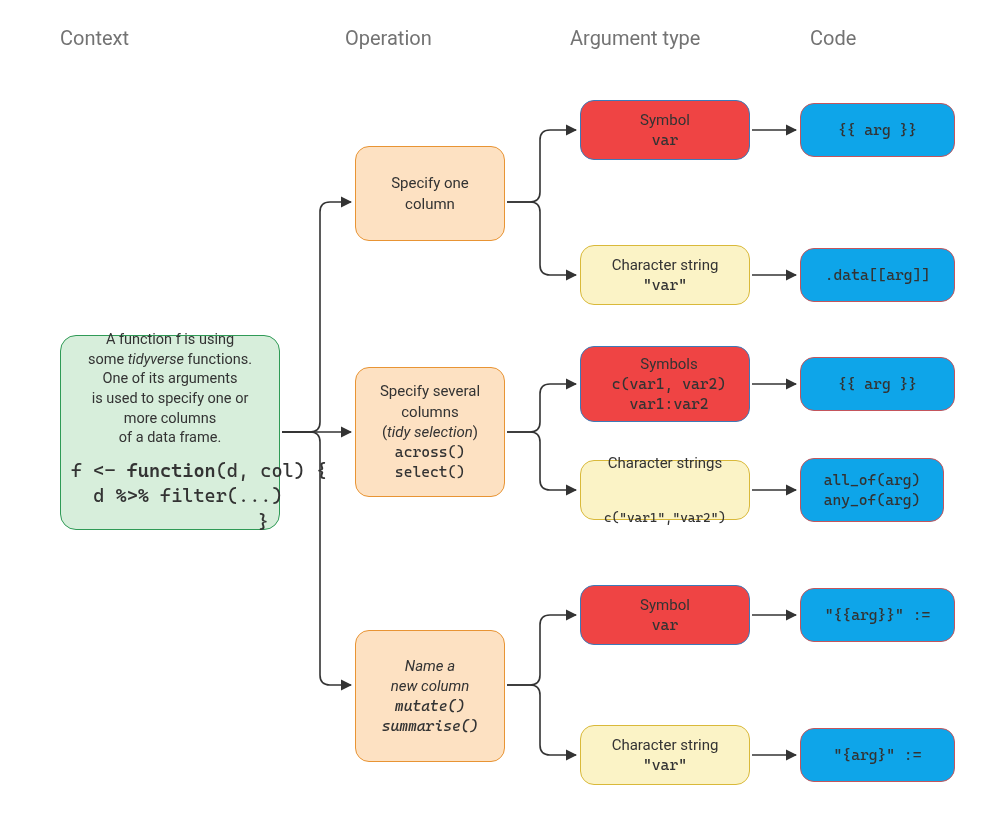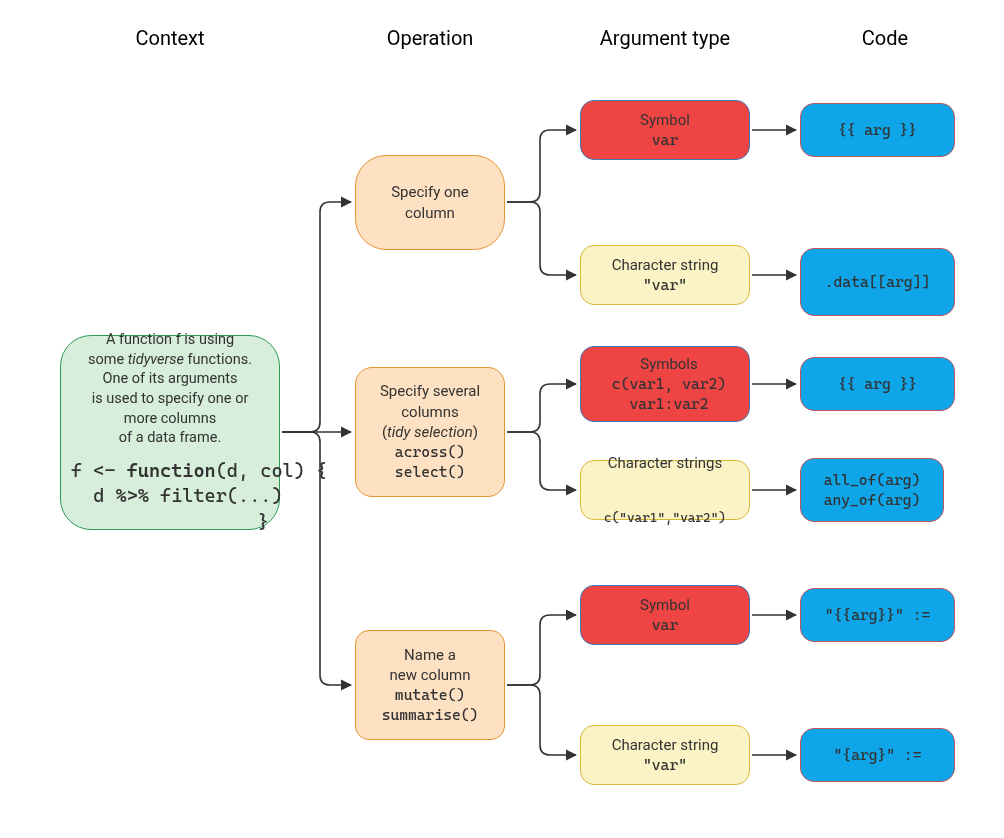--- a/index.html
+++ b/index.html
@@ -10,22 +10,21 @@
     height: 838px;
     font-family: -apple-system, "Segoe UI", Roboto, "Helvetica Neue", Arial, sans-serif;
     background: #fff;
     position: relative;
     overflow: hidden;
   }
   .header {
     position: absolute;
     top: 26px;
     font-size: 20px;
-    color: #000000;
-    text-align: center;
+    color: #737373;
   }
   .box {
     position: absolute;
     border-radius: 14px;
     border: 1.5px solid;
     display: flex;
     flex-direction: column;
     align-items: center;
     justify-content: center;
     text-align: center;
@@ -49,48 +48,48 @@
   }
 </style>
 </head>
 <body>
 
 <div class="header" style="left:60px; width:220px;">Context</div>
 <div class="header" style="left:345px; width:170px;">Operation</div>
 <div class="header" style="left:570px; width:190px;">Argument type</div>
 <div class="header" style="left:810px; width:150px;">Code</div>
 
-<div class="box green" style="left:60px; top:335px; width:220px; height:195px; border-radius:31px;">
+<div class="box green" style="left:60px; top:335px; width:220px; height:195px; border-radius:16px;">
   <div style="font-size:14.5px; line-height:1.35;">
     <span>A function f is using</span><br>
     <span>some </span><span class="italic">tidyverse</span><span> functions.</span><br>
     <span>One of its arguments</span><br>
     <span>is used to specify one or</span><br>
     <span>more columns</span><br>
     <span>of a data frame.</span>
   </div>
   <div class="mono" style="font-size:19px; text-align:right; margin-top:10px; white-space:pre; width:100%;"><span>f &lt;- </span><span style="font-weight:600;">function</span><span>(d, col) {</span>
 <span>  d %&gt;% filter(...)</span>
 <span>}</span></div>
 </div>
 
-<div class="box orange" style="left:355px; top:155px; width:150px; height:95px;border-radius:31px;">
+<div class="box orange" style="left:355px; top:146px; width:150px; height:95px;">
   <span>Specify one</span>
   <span>column</span>
 </div>
 
-<div class="box orange" style="left:355px; top:367px; width:150px; height:130px;border-radius:17px;">
+<div class="box orange" style="left:355px; top:367px; width:150px; height:130px;">
   <span>Specify several</span>
   <span>columns</span>
   <span><span>(</span><span class="italic">tidy selection</span><span>)</span></span>
   <span class="mono">across()</span>
   <span class="mono">select()</span>
 </div>
 
-<div class="box orange" style="left:355px; top:630px; width:150px; height:110px;">
+<div class="box orange" style="left:355px; top:630px; width:150px; height:132px;font-style:italic;">
   <span>Name a</span>
   <span>new column</span>
   <span class="mono">mutate()</span>
   <span class="mono">summarise()</span>
 </div>
 
 <div class="box blue" style="left:580px; top:100px; width:170px; height:60px;">
   <span>Symbol</span>
   <span class="mono">var</span>
 </div>
@@ -112,21 +111,21 @@
   <span class="mono">var</span>
 </div>
 <div class="box yellow" style="left:580px; top:725px; width:170px; height:60px;">
   <span>Character string</span>
   <span class="mono">"var"</span>
 </div>
 
 <div class="box red mono" style="left:800px; top:103px; width:155px; height:54px;">
   <span>{{ arg }}</span>
 </div>
-<div class="box red mono" style="left:800px; top:248px; width:155px; height:68px;">
+<div class="box red mono" style="left:800px; top:248px; width:155px; height:54px;">
   <span>.data[[arg]]</span>
 </div>
 <div class="box red mono" style="left:800px; top:357px; width:155px; height:54px;">
   <span>{{ arg }}</span>
 </div>
 <div class="box red mono" style="left:800px; top:458px; width:144px; height:64px;">
   <span>all_of(arg)</span>
   <span>any_of(arg)</span>
 </div>
 <div class="box red mono" style="left:800px; top:588px; width:155px; height:54px;">

